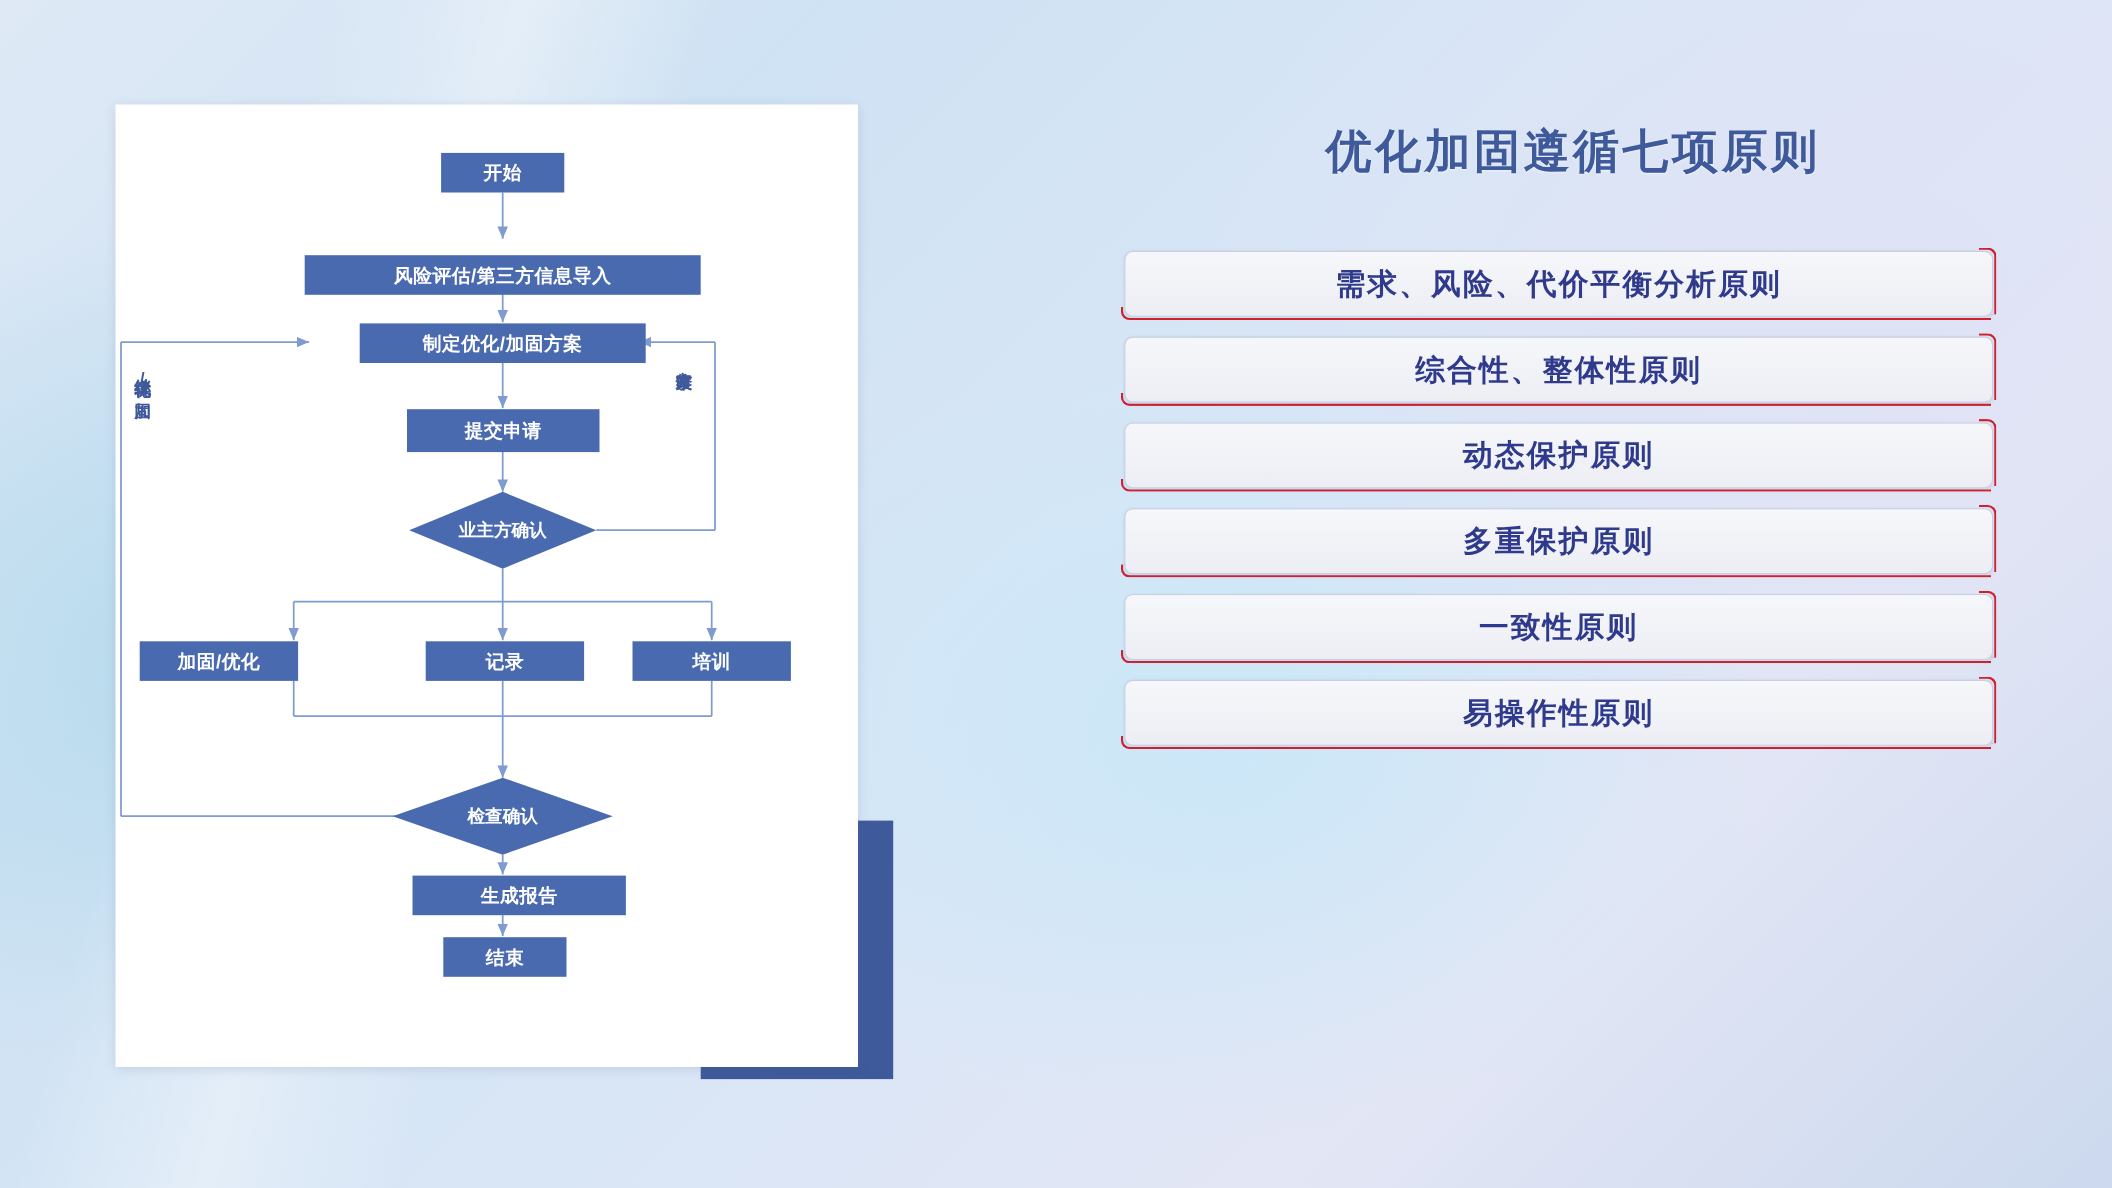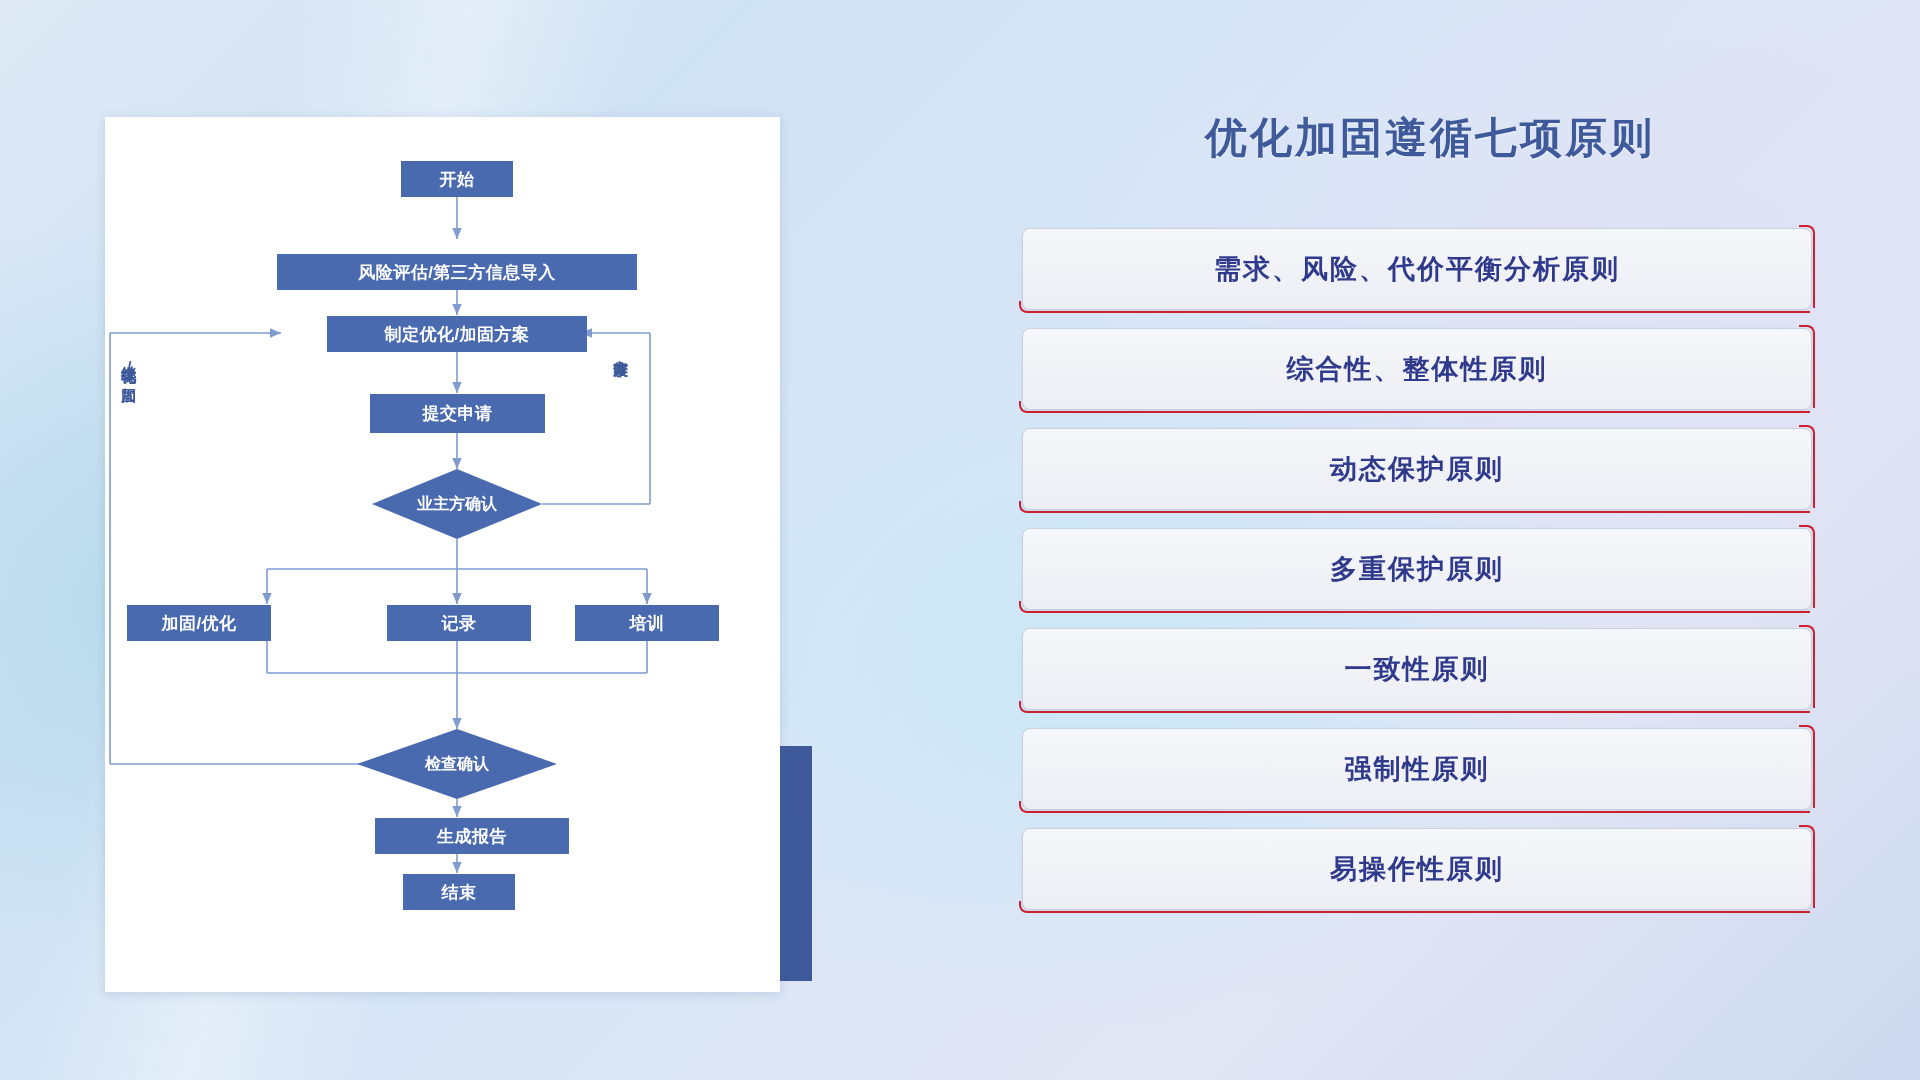--- a/index.html
+++ b/index.html
@@ -40,21 +40,20 @@
     background: #3f5a9b;
   }
   .card {
     position: absolute;
     left: 105px;
     top: 95px;
     width: 675px;
     height: 875px;
     background: #ffffff;
     box-shadow: 0 2px 10px rgba(70,90,140,0.18);
-    margin-top: 22px;
   }
   .flow {
     position: absolute;
     left: 0; top: 0;
     width: 675px;
     height: 875px;
   }
   .node {
     position: absolute;
     box-sizing: border-box;
@@ -106,21 +105,21 @@
   }
   .principles {
     position: absolute;
     left: 1022px;
     top: 228px;
     width: 790px;
   }
   .principle {
     position: relative;
     box-sizing: border-box;
-    height: 82px;
+    height: 60px;
     margin-bottom: 18px;
     background: linear-gradient(180deg, #f6f7fa 0%, #eceef4 100%);
     border: 1px solid #c9cfe0;
     border-radius: 8px;
     display: flex;
     align-items: center;
     justify-content: center;
     font-size: 27px;
     font-weight: bold;
     color: #2f3a8c;
@@ -238,17 +237,16 @@
   </div>
 
   <div class="right-title">优化加固遵循七项原则</div>
 
   <div class="principles">
     <div class="principle">需求、风险、代价平衡分析原则</div>
     <div class="principle">综合性、整体性原则</div>
     <div class="principle">动态保护原则</div>
     <div class="principle">多重保护原则</div>
     <div class="principle">一致性原则</div>
-    <div class="principle">强制性原则</div>
     <div class="principle">易操作性原则</div>
   </div>
 
 </div>
 
 </body></html>

